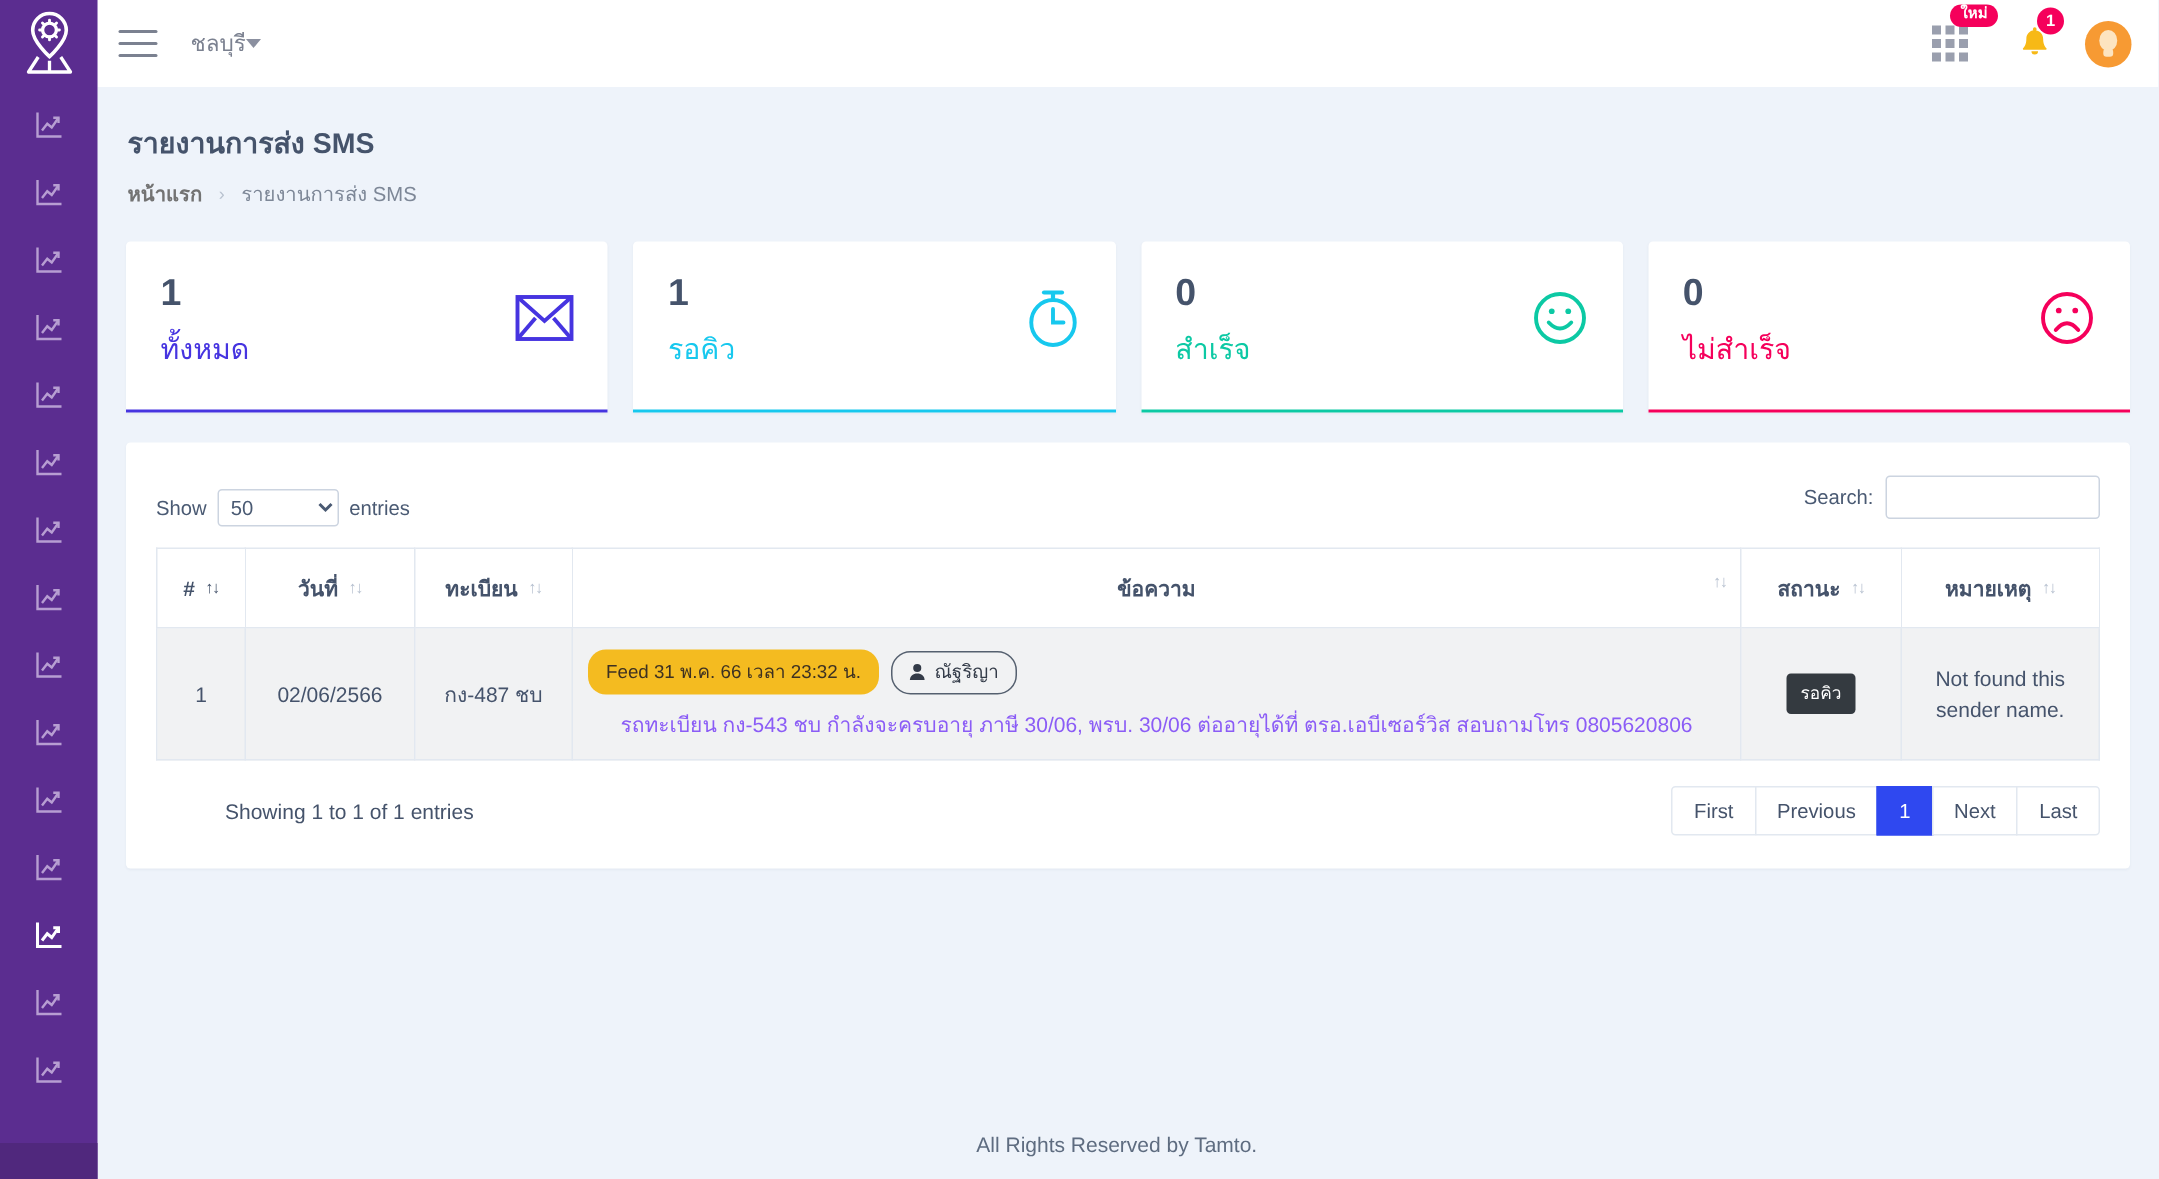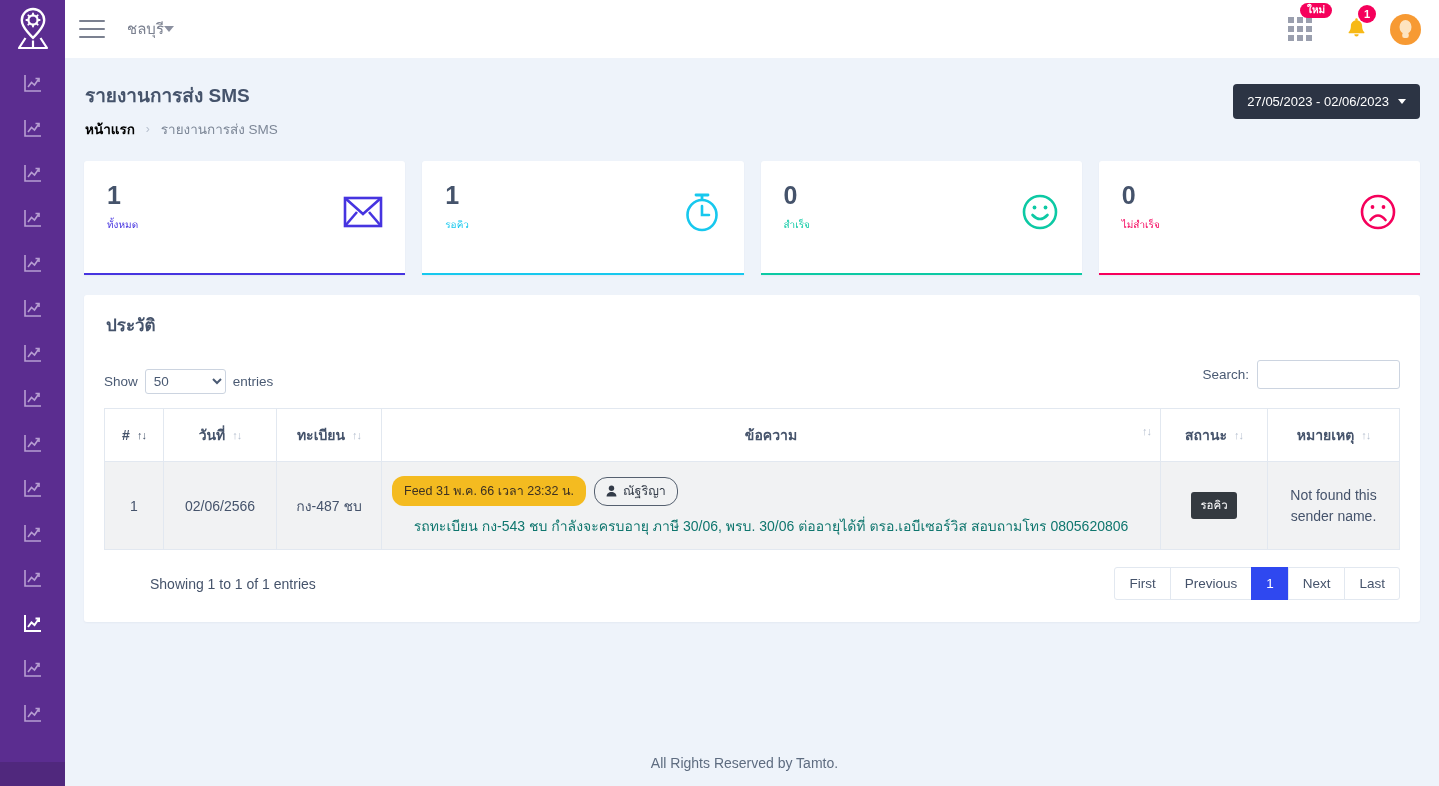--- a/index.html
+++ b/index.html
@@ -116,21 +116,21 @@
     position: relative;
   }
   .page-title {
     font-size: 19px; font-weight: bold; color: #45536b;
     margin: 0 0 8px 0;
   }
   .breadcrumb {
     display: flex; align-items: center; gap: 11px;
     font-size: 13.5px;
   }
-  .breadcrumb .bc-link { color: #000000; cursor: pointer; font-weight: 600; text-align: center; }
+  .breadcrumb .bc-link { color: #737373; cursor: pointer; font-weight: 600; text-align: center; }
   .breadcrumb .bc-sep { color: #b8c1cf; font-size: 12px; }
   .breadcrumb .bc-cur { color: #7d8797; }
 
   .daterange {
     position: absolute; right: 19px; top: 26px;
     background: #2c3444; color: #ffffff;
     border-radius: 4px;
     font-size: 13px;
     padding: 10px 14px;
     display: flex; align-items: center; gap: 9px;
@@ -156,21 +156,21 @@
     box-shadow: 0 1px 2px rgba(40,60,90,0.05);
   }
   .stat-card::after {
     content: ""; position: absolute; left: 0; right: 0; bottom: 0;
     height: 2px; background: var(--accent);
   }
   .stat-num {
     font-size: 25px; font-weight: bold; color: #45536b; line-height: 1;
     margin-bottom: 9px;
   }
-  .stat-label { font-size: 10px; color: var(--accent); }
+  .stat-label { font-size: 19px; color: var(--accent); }
   .stat-icon {
     position: absolute; right: 21px; top: 30px;
     width: 42px; height: 42px;
     display: flex; align-items: center; justify-content: center;
   }
 
   
   .panel {
     margin: 20px 19px 0 19px;
     background: #ffffff;
@@ -224,21 +224,21 @@
     background: #f4bb20; color: #3d3122;
     font-size: 12.5px; padding: 5px 12px; border-radius: 12px;
     white-space: nowrap;
   }
   .user-chip {
     border: 1px solid #55606f; border-radius: 13px;
     padding: 3px 11px 4px; font-size: 12.5px; color: #333b48;
     display:inline-flex; align-items:center; gap: 6px;
     white-space: nowrap;
   }
-  .msg-body { font-size: 14px; color: #0f766e; line-height: 1.3; }
+  .msg-body { font-size: 14px; color: #8b5cf6; line-height: 1.3; }
 
   .status-badge {
     display:inline-block; background: #343a40; color: #fff;
     font-size: 11.5px; padding: 4px 9px 5px; border-radius: 3px;
   }
   .note-cell { color: #f5005b; text-align: left; font-size: 14.5px; line-height: 1.45; }
 
   .table-foot {
     display:flex; align-items:center; justify-content: space-between;
     margin-top: 17px;
@@ -472,24 +472,20 @@
 
   <div class="content">
 
     <div class="page-head">
       <h1 class="page-title">รายงานการส่ง SMS</h1>
       <div class="breadcrumb">
         <span class="bc-link">หน้าแรก</span>
         <span class="bc-sep">›</span>
         <span class="bc-cur">รายงานการส่ง SMS</span>
       </div>
-      <div class="daterange">
-        <span>27/05/2023 - 02/06/2023</span>
-        <span class="caret"></span>
-      </div>
     </div>
 
     <div class="stats">
 
       <div class="stat-card" style="--accent:#4634e0;">
         <div class="stat-num">1</div>
         <div class="stat-label">ทั้งหมด</div>
         <div class="stat-icon">
           <svg width="40" height="34" viewBox="0 0 40 34">
             <rect x="2" y="3" width="36" height="28" fill="none" stroke="#4634e0" stroke-width="2.6"></rect>
@@ -535,21 +531,20 @@
             <circle cx="13.5" cy="14" r="1.9" fill="#f5005b"></circle>
             <circle cx="24.5" cy="14" r="1.9" fill="#f5005b"></circle>
             <path d="M11.5 27 q7.5 -9 15 0" fill="none" stroke="#f5005b" stroke-width="2.6" stroke-linecap="round"></path>
           </svg>
         </div>
       </div>
 
     </div>
 
     <div class="panel">
-      <h2 class="panel-title">ประวัติ</h2>
 
       <div class="table-controls">
         <div class="length-ctl">
           <span>Show</span>
           <select>
             <option value="10">10</option>
             <option value="25">25</option>
             <option value="50" selected="">50</option>
             <option value="100">100</option>
           </select>

